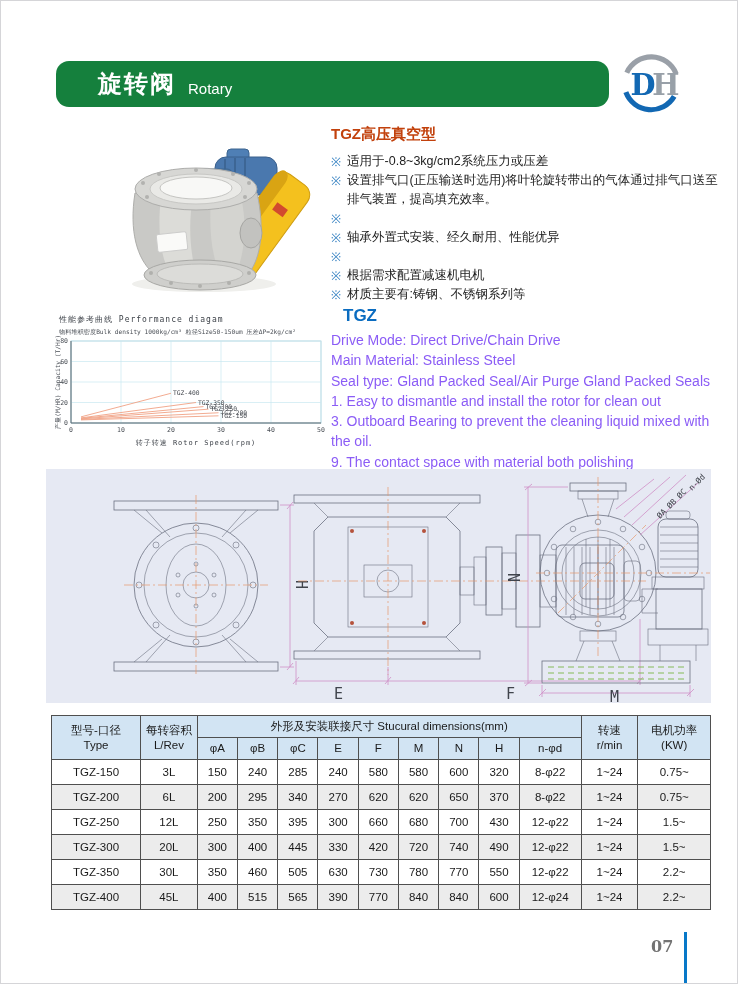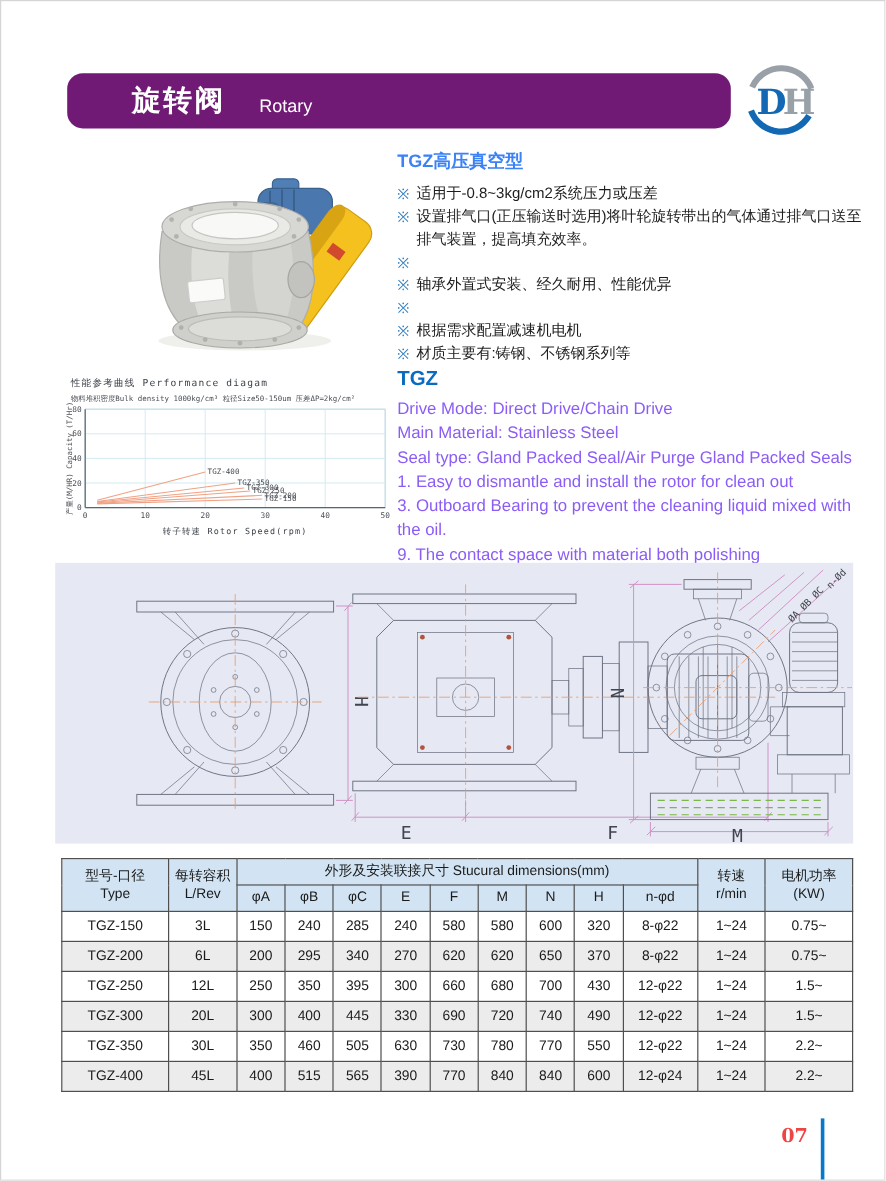--- a/index.html
+++ b/index.html
@@ -1,58 +1,58 @@
 <!DOCTYPE html>
 <html><head>
 <meta charset="utf-8">
 <style>
   html,body{margin:0;padding:0;background:#fff;}
   .page{position:relative;width:738px;height:984px;box-sizing:border-box;
         border:1px solid #d5d5d8;background:#fff;overflow:hidden;
         font-family:"Liberation Sans",sans-serif;}
   
   .header-bar{position:absolute;left:55px;top:60px;width:553px;height:46px;
-        background:#701a75;border-radius:13px;display:flex;align-items:center;
-        padding-left:54px;box-sizing:border-box;}
+        background:#15803d;border-radius:13px;display:flex;align-items:center;
+        padding-left:42px;box-sizing:border-box;}
   .header-zh{color:#fff;font-size:24px;font-weight:bold;letter-spacing:2px;}
-  .header-en{color:#fff;font-size:15px;margin-left:28px;margin-top:8px;}
+  .header-en{color:#fff;font-size:15px;margin-left:12px;margin-top:8px;}
   .logo{position:absolute;left:616px;top:48px;}
   
   .photo{position:absolute;left:98px;top:130px;}
   
   .intro{position:absolute;left:330px;top:124px;width:396px;}
-  .intro-title{font-size:15px;font-weight:bold;color:#3b82f6;margin:0 0 8px 0;}
+  .intro-title{font-size:15px;font-weight:bold;color:#c2410c;margin:0 0 8px 0;}
   .bullet{display:flex;font-size:12.5px;color:#1d1d1d;line-height:1.5;}
   .bullet .mark{color:#2f7ec0;margin-right:6px;flex:0 0 auto;font-size:12px;padding-top:1px;}
   
   .chart{position:absolute;left:54px;top:312px;}
   
   .specs{position:absolute;left:330px;top:305px;width:400px;}
-  .specs-title{font-size:17px;font-weight:bold;color:#0a6cc0;margin:0 0 4px 0;}
+  .specs-title{font-size:17px;font-weight:bold;color:#0a6cc0;margin:0 0 4px 12px;}
   .spec-line{font-size:14px;color:#8b5cf6;line-height:1.45;}
   
   .drawings{position:absolute;left:45px;top:468px;width:665px;height:234px;background:#e6e9f3;}
   .dln{stroke:#6b7080;stroke-width:0.8;fill:none;}
   .dln2{stroke:#6b7080;stroke-width:0.6;fill:none;}
   .cl{stroke:#e59a6b;stroke-width:0.7;fill:none;stroke-dasharray:9 3 2 3;}
   .dim{stroke:#cf8fc6;stroke-width:0.8;fill:none;}
   .dimtxt{fill:#40444c;font-family:"DejaVu Sans Mono",monospace;font-size:15px;}
   .dimtxt-s{fill:#40444c;font-family:"DejaVu Sans Mono",monospace;font-size:8px;}
   .hatch{stroke:#7ab648;stroke-width:0.9;stroke-dasharray:6 4;fill:none;}
   .boltdot{fill:#b5523c;}
   
   .spec-table{position:absolute;left:50px;top:714px;width:660px;border-collapse:collapse;
         table-layout:fixed;font-size:11.5px;color:#1a1a1a;text-align:center;padding-left:13px;}
   .spec-table th,.spec-table td{border:1px solid #4f4f4f;padding:0;font-weight:normal;}
   .spec-table thead th{background:#d2e4f3;height:21px;line-height:1.25;}
   .spec-table td{height:24px;}
   .spec-table tr.alt{background:#ececec;}
   
   .page-num{position:absolute;left:650px;top:936px;font-family:"DejaVu Serif",serif;
-        font-weight:bold;font-size:16px;color:#ef4444;}
+        font-weight:bold;font-size:16px;color:#737373;}
   .footer-line{position:absolute;left:683px;top:931px;width:3px;height:53px;background:#0878c8;}
   .chart-svg text{font-family:"DejaVu Sans Mono",monospace;}
 </style>
 </head>
 <body>
 
 <div class="page">
 
   <div class="header-bar">
     <span class="header-zh">旋转阀</span>
@@ -382,21 +382,21 @@
           <td>1~24</td>
           <td>1.5~</td>
         </tr>
         <tr class="alt">
           <td>TGZ-300</td>
           <td>20L</td>
           <td>300</td>
           <td>400</td>
           <td>445</td>
           <td>330</td>
-          <td>690</td>
+          <td>420</td>
           <td>720</td>
           <td>740</td>
           <td>490</td>
           <td>12-φ22</td>
           <td>1~24</td>
           <td>1.5~</td>
         </tr>
         <tr>
           <td>TGZ-350</td>
           <td>30L</td>

